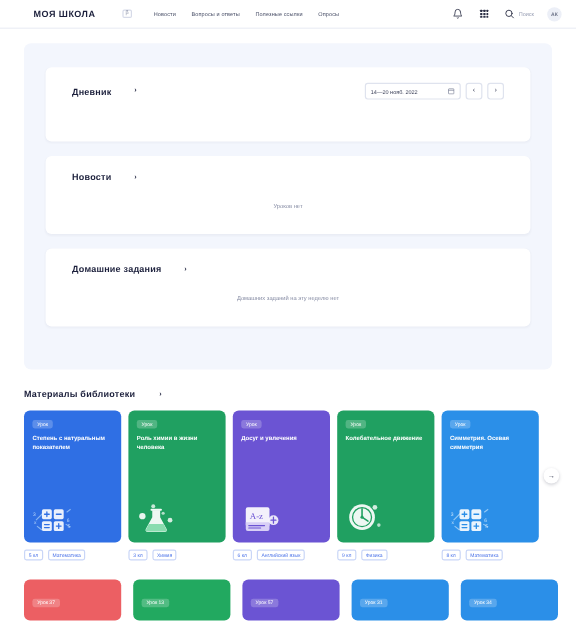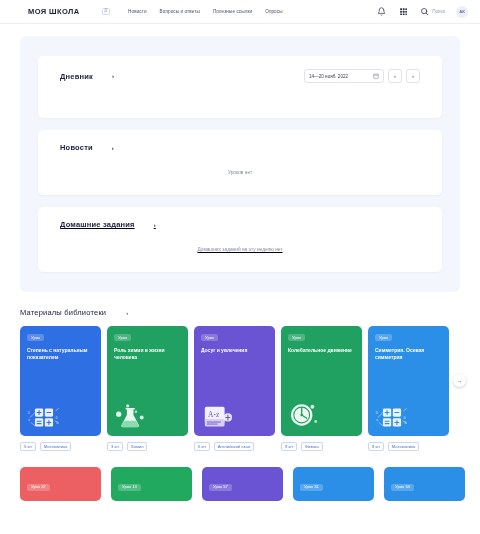--- a/index.html
+++ b/index.html
@@ -92,21 +92,21 @@
     border-radius: 6px;
     padding: 20px 18px;
   }
   .card {
     background: #ffffff;
     border-radius: 5px;
     padding: 13px 22px;
     margin-bottom: 12px;
     box-shadow: 0 1px 2px rgba(27,31,59,0.04);
   }
-  .card:last-child { margin-bottom: 0; text-decoration: underline; }
+  .card:last-child { margin-bottom: 16px; }
   .card-head {
     display: flex;
     align-items: center;
     justify-content: space-between;
   }
   .card-title {
     display: flex; align-items: center; gap: 19px;
     font-size: 7.5px;
     font-weight: bold;
     color: #1b1f3b;
@@ -149,21 +149,21 @@
     font-size: 4.8px;
     color: #858ba3;
   }
   .card-diary .card-body { min-height: 22px; padding-top: 4px; }
 
   
   .section { margin: 16px 20px 0 20px; }
   .section-title {
     display: flex; align-items: center; gap: 20px;
     font-size: 7.5px;
-    font-weight: normal;
+    font-weight: bold;
     color: #1b1f3b;
     letter-spacing: 0.2px;
     margin-bottom: 9px;
   }
 
   
   .lib-row {
     display: flex;
     gap: 6px;
     position: relative;

